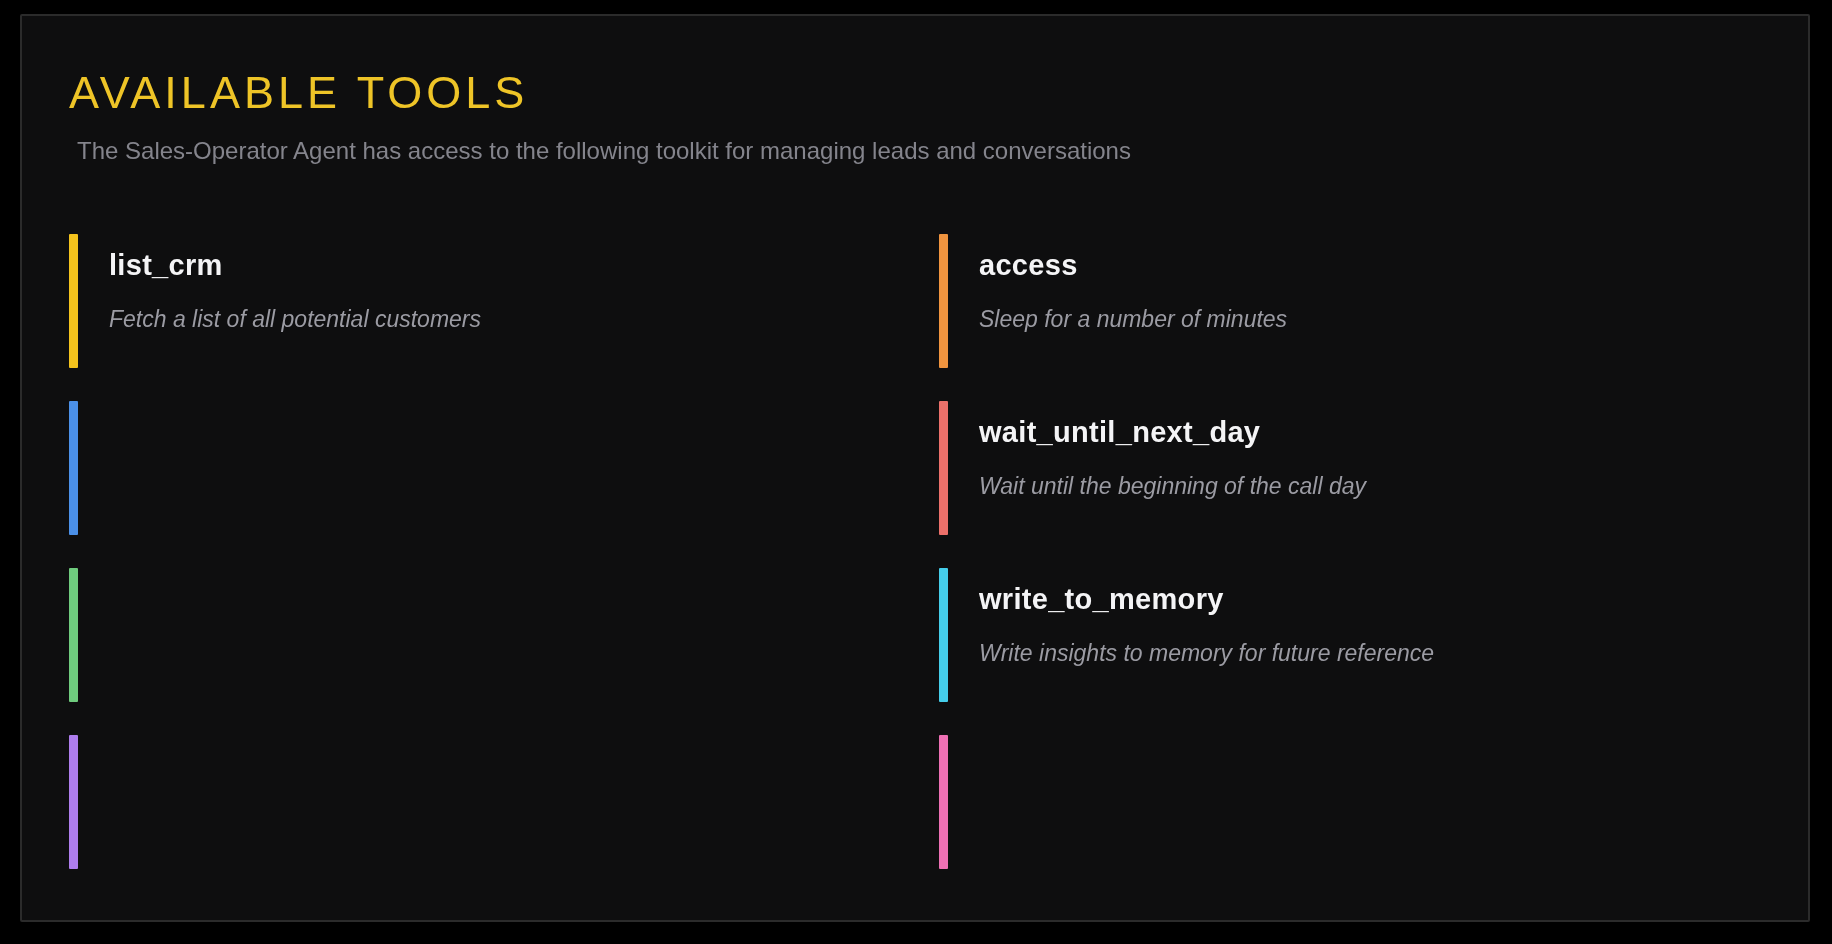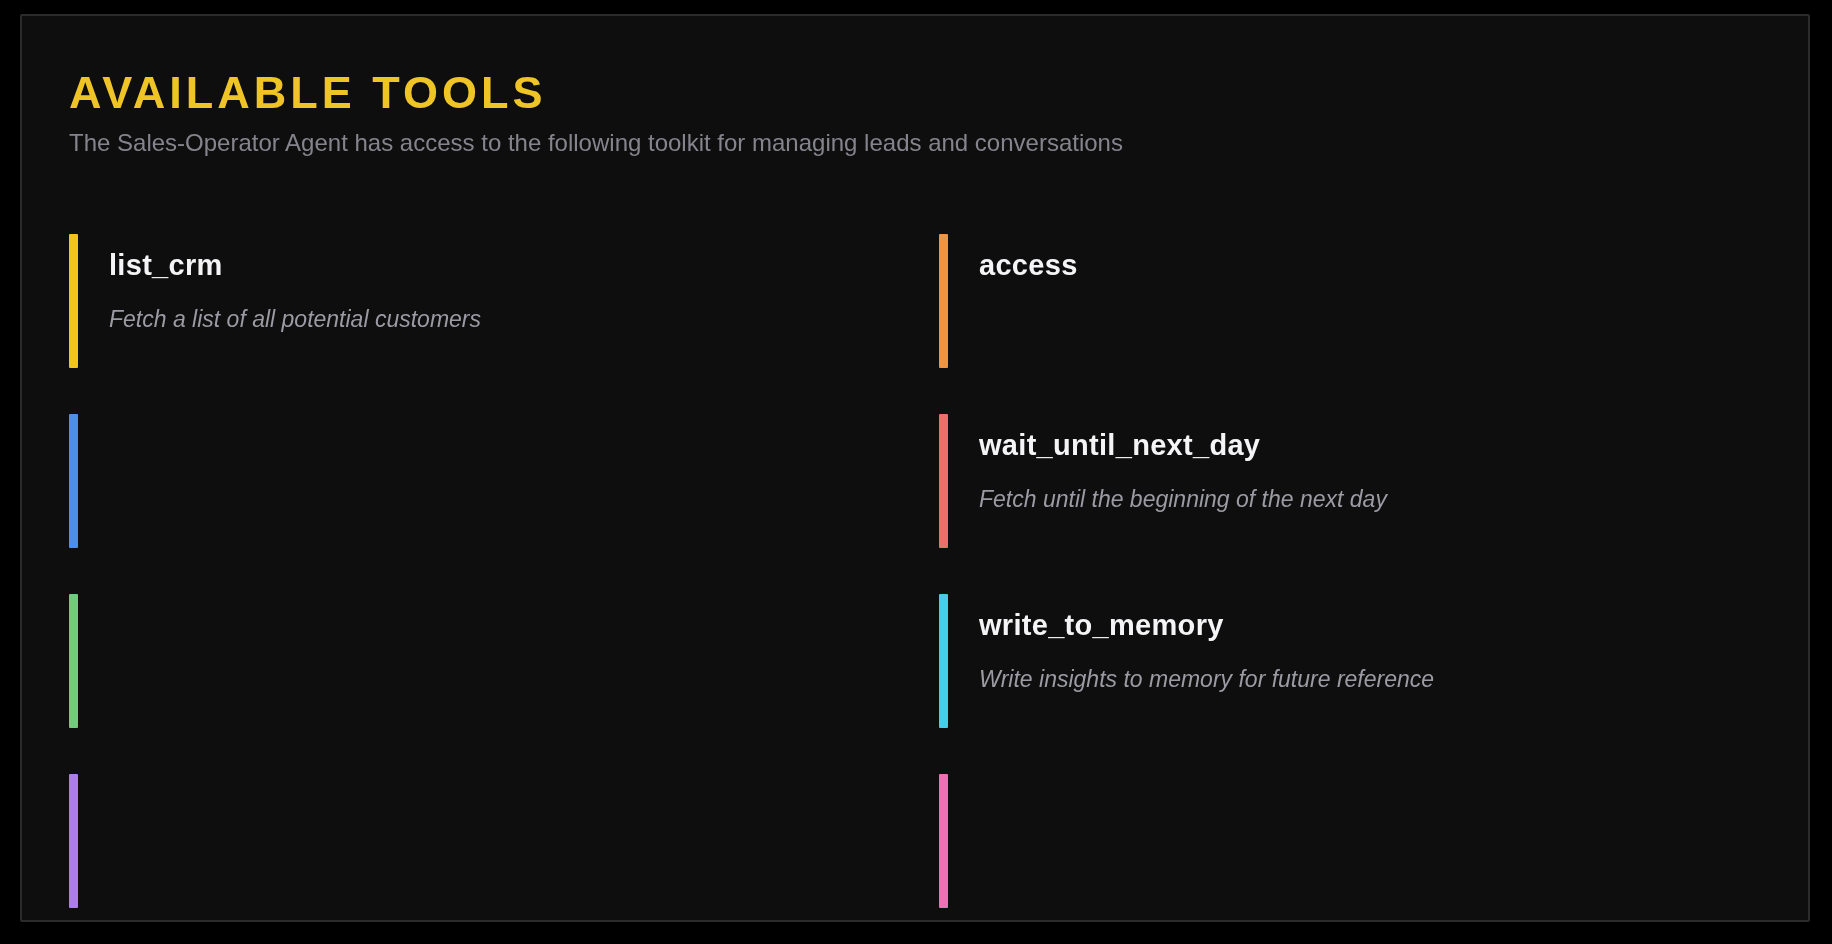--- a/index.html
+++ b/index.html
@@ -21,42 +21,42 @@
     border: 2px solid #2b2b2b;
     border-radius: 2px;
   }
   .page-title {
     position: absolute;
     left: 47px;
     top: 52px;
     margin: 0;
     font-size: 45px;
     line-height: 1.1;
-    font-weight: 700;
+    font-weight: 400;
     letter-spacing: 4px;
     color: #eec427;
   }
   .page-subtitle {
     position: absolute;
     left: 47px;
     top: 113px;
-    margin: 0;
+    margin: 8px;
     font-size: 24px;
     font-weight: 400;
     color: #84848c;
   }
   .tools-grid {
     position: absolute;
     left: 47px;
     top: 218px;
     display: grid;
     grid-auto-flow: column;
     grid-template-rows: repeat(4, 134px);
     grid-template-columns: 870px 850px;
-    row-gap: 46px;
+    row-gap: 33px;
   }
   .tool-card {
     display: flex;
     align-items: stretch;
   }
   .accent-bar {
     flex: 0 0 9px;
     width: 9px;
     border-radius: 1px;
     background: #555;
@@ -110,28 +110,29 @@
     </div>
 
     <div class="tool-card">
       <span class="accent-bar" style="background: rgb(174, 125, 237);"></span>
     </div>
 
     <div class="tool-card">
       <span class="accent-bar" style="background: rgb(240, 148, 63);"></span>
       <div class="card-text">
         <h3 class="tool-name">access</h3>
+        <p class="tool-description">Sleep for a number of minutes</p>
       </div>
     </div>
 
     <div class="tool-card">
       <span class="accent-bar" style="background: rgb(236, 112, 106);"></span>
       <div class="card-text">
         <h3 class="tool-name">wait_until_next_day</h3>
-        <p class="tool-description">Fetch until the beginning of the next day</p>
+        <p class="tool-description">Wait until the beginning of the call day</p>
       </div>
     </div>
 
     <div class="tool-card">
       <span class="accent-bar" style="background: rgb(69, 205, 234);"></span>
       <div class="card-text">
         <h3 class="tool-name">write_to_memory</h3>
         <p class="tool-description">Write insights to memory for future reference</p>
       </div>
     </div>

